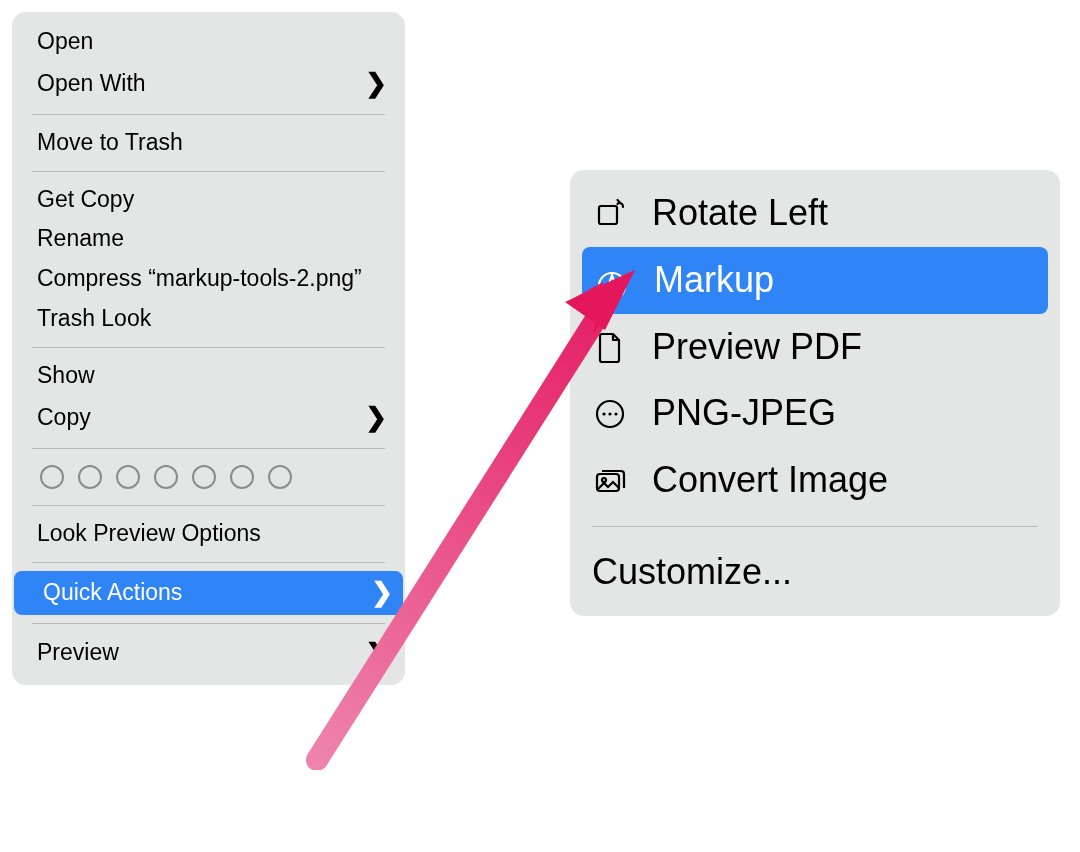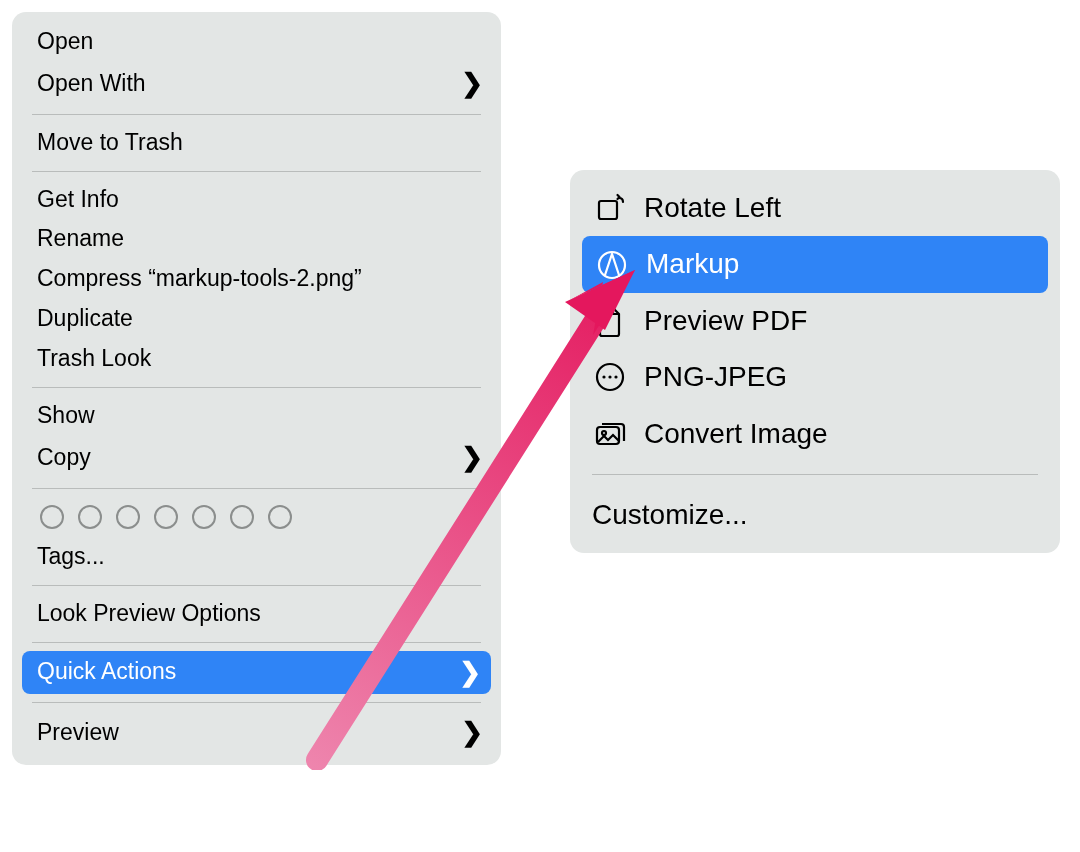--- a/index.html
+++ b/index.html
@@ -14,50 +14,51 @@
   }
   .menu {
     position: absolute;
     background: #e3e6e5;
     border-radius: 14px;
     padding: 10px 0 10px 0;
   }
   .menu-main {
     left: 12px;
     top: 12px;
-    width: 489px;
+    width: 393px;
   }
   .menu-sub {
     left: 570px;
     top: 170px;
     width: 490px;
   }
   .item {
     display: flex;
     align-items: center;
     padding: 5px 18px 5px 25px;
     line-height: 1.3;
     white-space: nowrap;
   }
   .item.hl {
     background: #2f84f6;
     color: #fff;
     border-radius: 8px;
-    margin: 0 10px;
-    padding-left: 15px;
+    margin: 0 2px;
+    padding-left: 29px;
     padding-right: 10px;
   }
   .menu-sub .item {
     padding: 10px 20px 10px 22px;
-    font-size: 28px;
-    gap: 16px;
+    font-size: 36px;
+    gap: 24px;
   }
   .menu-sub .item.hl {
     margin: 0 12px;
     padding-left: 12px;
+    align-items: flex-end;
   }
   .sep {
     border: none;
     border-top: 1px solid #b9bcbb;
     margin: 8px 20px;
   }
   .sep-sub {
     border: none;
     border-top: 1px solid #b9bcbb;
     margin: 12px 22px;
@@ -109,54 +110,48 @@
   <div class="item">
     <span>Open With</span>
     <span class="chev">❯</span>
   </div>
   <hr class="sep">
   <div class="item">
     <span>Move to Trash</span>
   </div>
   <hr class="sep">
   <div class="item">
-    <span>Get Info</span>
+    <span>Get Copy</span>
   </div>
   <div class="item">
     <span>Rename</span>
   </div>
   <div class="item">
     <span>Compress “markup-tools-2.png”</span>
   </div>
   <div class="item">
-    <span>Duplicate</span>
-  </div>
-  <div class="item">
     <span>Trash Look</span>
   </div>
   <hr class="sep">
   <div class="item">
     <span>Show</span>
   </div>
   <div class="item">
     <span>Copy</span>
     <span class="chev">❯</span>
   </div>
   <hr class="sep">
   <div class="tag-row">
     <span class="tag-circle"></span>
     <span class="tag-circle"></span>
     <span class="tag-circle"></span>
     <span class="tag-circle"></span>
     <span class="tag-circle"></span>
     <span class="tag-circle"></span>
     <span class="tag-circle"></span>
-  </div>
-  <div class="item">
-    <span>Tags...</span>
   </div>
   <hr class="sep">
   <div class="item">
     <span>Look Preview Options</span>
   </div>
   <hr class="sep">
   <div class="item hl">
     <span>Quick Actions</span>
     <span class="chev">❯</span>
   </div>

